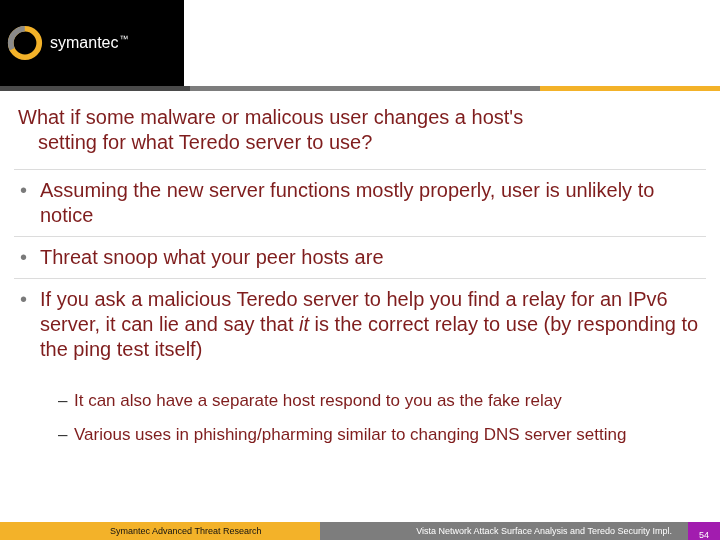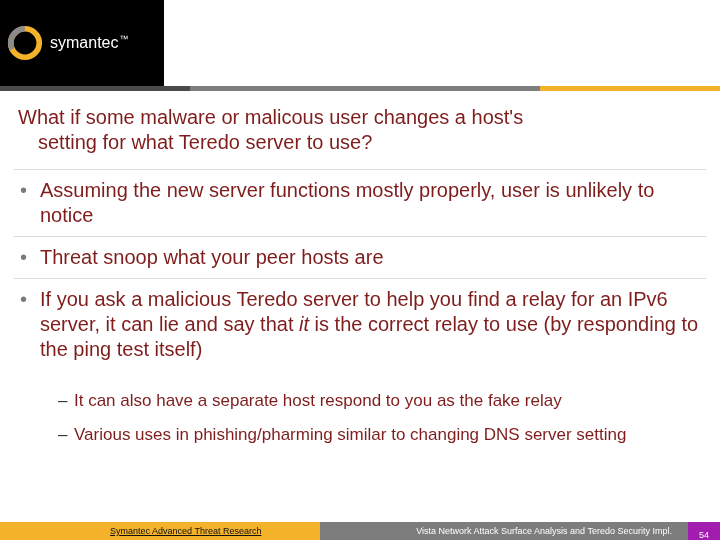--- a/index.html
+++ b/index.html
@@ -1,39 +1,39 @@
 <!DOCTYPE html>
 <html><head>
 <meta charset="utf-8">
 <style>
   * { margin: 0; padding: 0; box-sizing: border-box; }
   body { width: 720px; height: 540px; font-family: Arial, Helvetica, sans-serif; background: #fff; overflow: hidden; position: relative; }
   .header { display: flex; align-items: center; height: 86px; }
   .header-left { flex: 1; padding: 10px 8px 6px 14px; }
   .header-title { font-size: 24px; font-weight: bold; color: #222; line-height: 1.2; }
-  .header-right { background: #000; height: 88px; width: 164px; display: flex; align-items: center; justify-content: flex-start; padding-left: 6px; gap: 6px; }
+  .header-right { background: #000; height: 88px; width: 184px; display: flex; align-items: center; justify-content: flex-start; padding-left: 6px; gap: 6px; }
   .logo-ring { width: 38px; height: 38px; position: relative; }
   .logo-ring svg { width: 38px; height: 38px; display: block; }
   .logo-text { color: #fff; font-size: 16px; }
   .logo-tm { color: #fff; font-size: 9px; vertical-align: super; margin-left: 1px; }
   .stripe { height: 5px; width: 100%; display: flex; }
   .stripe .seg { height: 5px; }
   .content { padding: 14px 14px 0 14px; color: #7f1d1d; }
   .lead { font-size: 20px; line-height: 1.25; margin-bottom: 14px; padding-left: 4px; }
   .lead .indent { display: block; padding-left: 20px; }
   ul.bullets { list-style: none; }
   ul.bullets > li { position: relative; font-size: 20px; line-height: 1.25; padding: 8px 2px 8px 26px; border-top: 1px solid #dcdcdc; }
   ul.bullets > li:first-child { border-top: 1px solid #dcdcdc; }
   ul.bullets > li::before { content: "•"; position: absolute; left: 6px; top: 8px; color: #7a7a7a; font-size: 20px; }
   ul.bullets > li em.it { font-style: italic; }
   ul.dashes { list-style: none; margin-top: 22px; }
   ul.dashes > li { position: relative; font-size: 17px; line-height: 1.3; padding: 6px 0 6px 34px; }
   ul.dashes > li::before { content: "–"; position: absolute; left: 18px; top: 6px; color: #333; }
   .footer { position: absolute; left: 0; bottom: 0; width: 720px; height: 18px; display: flex; font-size: 9px; }
-  .footer .f1 { flex: 0 0 320px; background: #f3b229; display: flex; align-items: center; padding-left: 110px; color: #111; text-decoration: underline; }
+  .footer .f1 { flex: 0 0 320px; background: #f3b229; display: flex; align-items: center; padding-left: 110px; color: #111; }
   .footer .f2 { flex: 1; background: #7d7d7d; display: flex; align-items: center; justify-content: flex-end; padding-right: 16px; color: #fff; }
   .footer .f3 { flex: 0 0 32px; background: #a21caf; display: flex; align-items: flex-end; justify-content: center; color: #fff; }
 </style>
 </head>
 <body>
 
 <div class="header">
   <div class="header-right">
     <div class="logo-ring">
       <svg viewBox="0 0 40 40">

